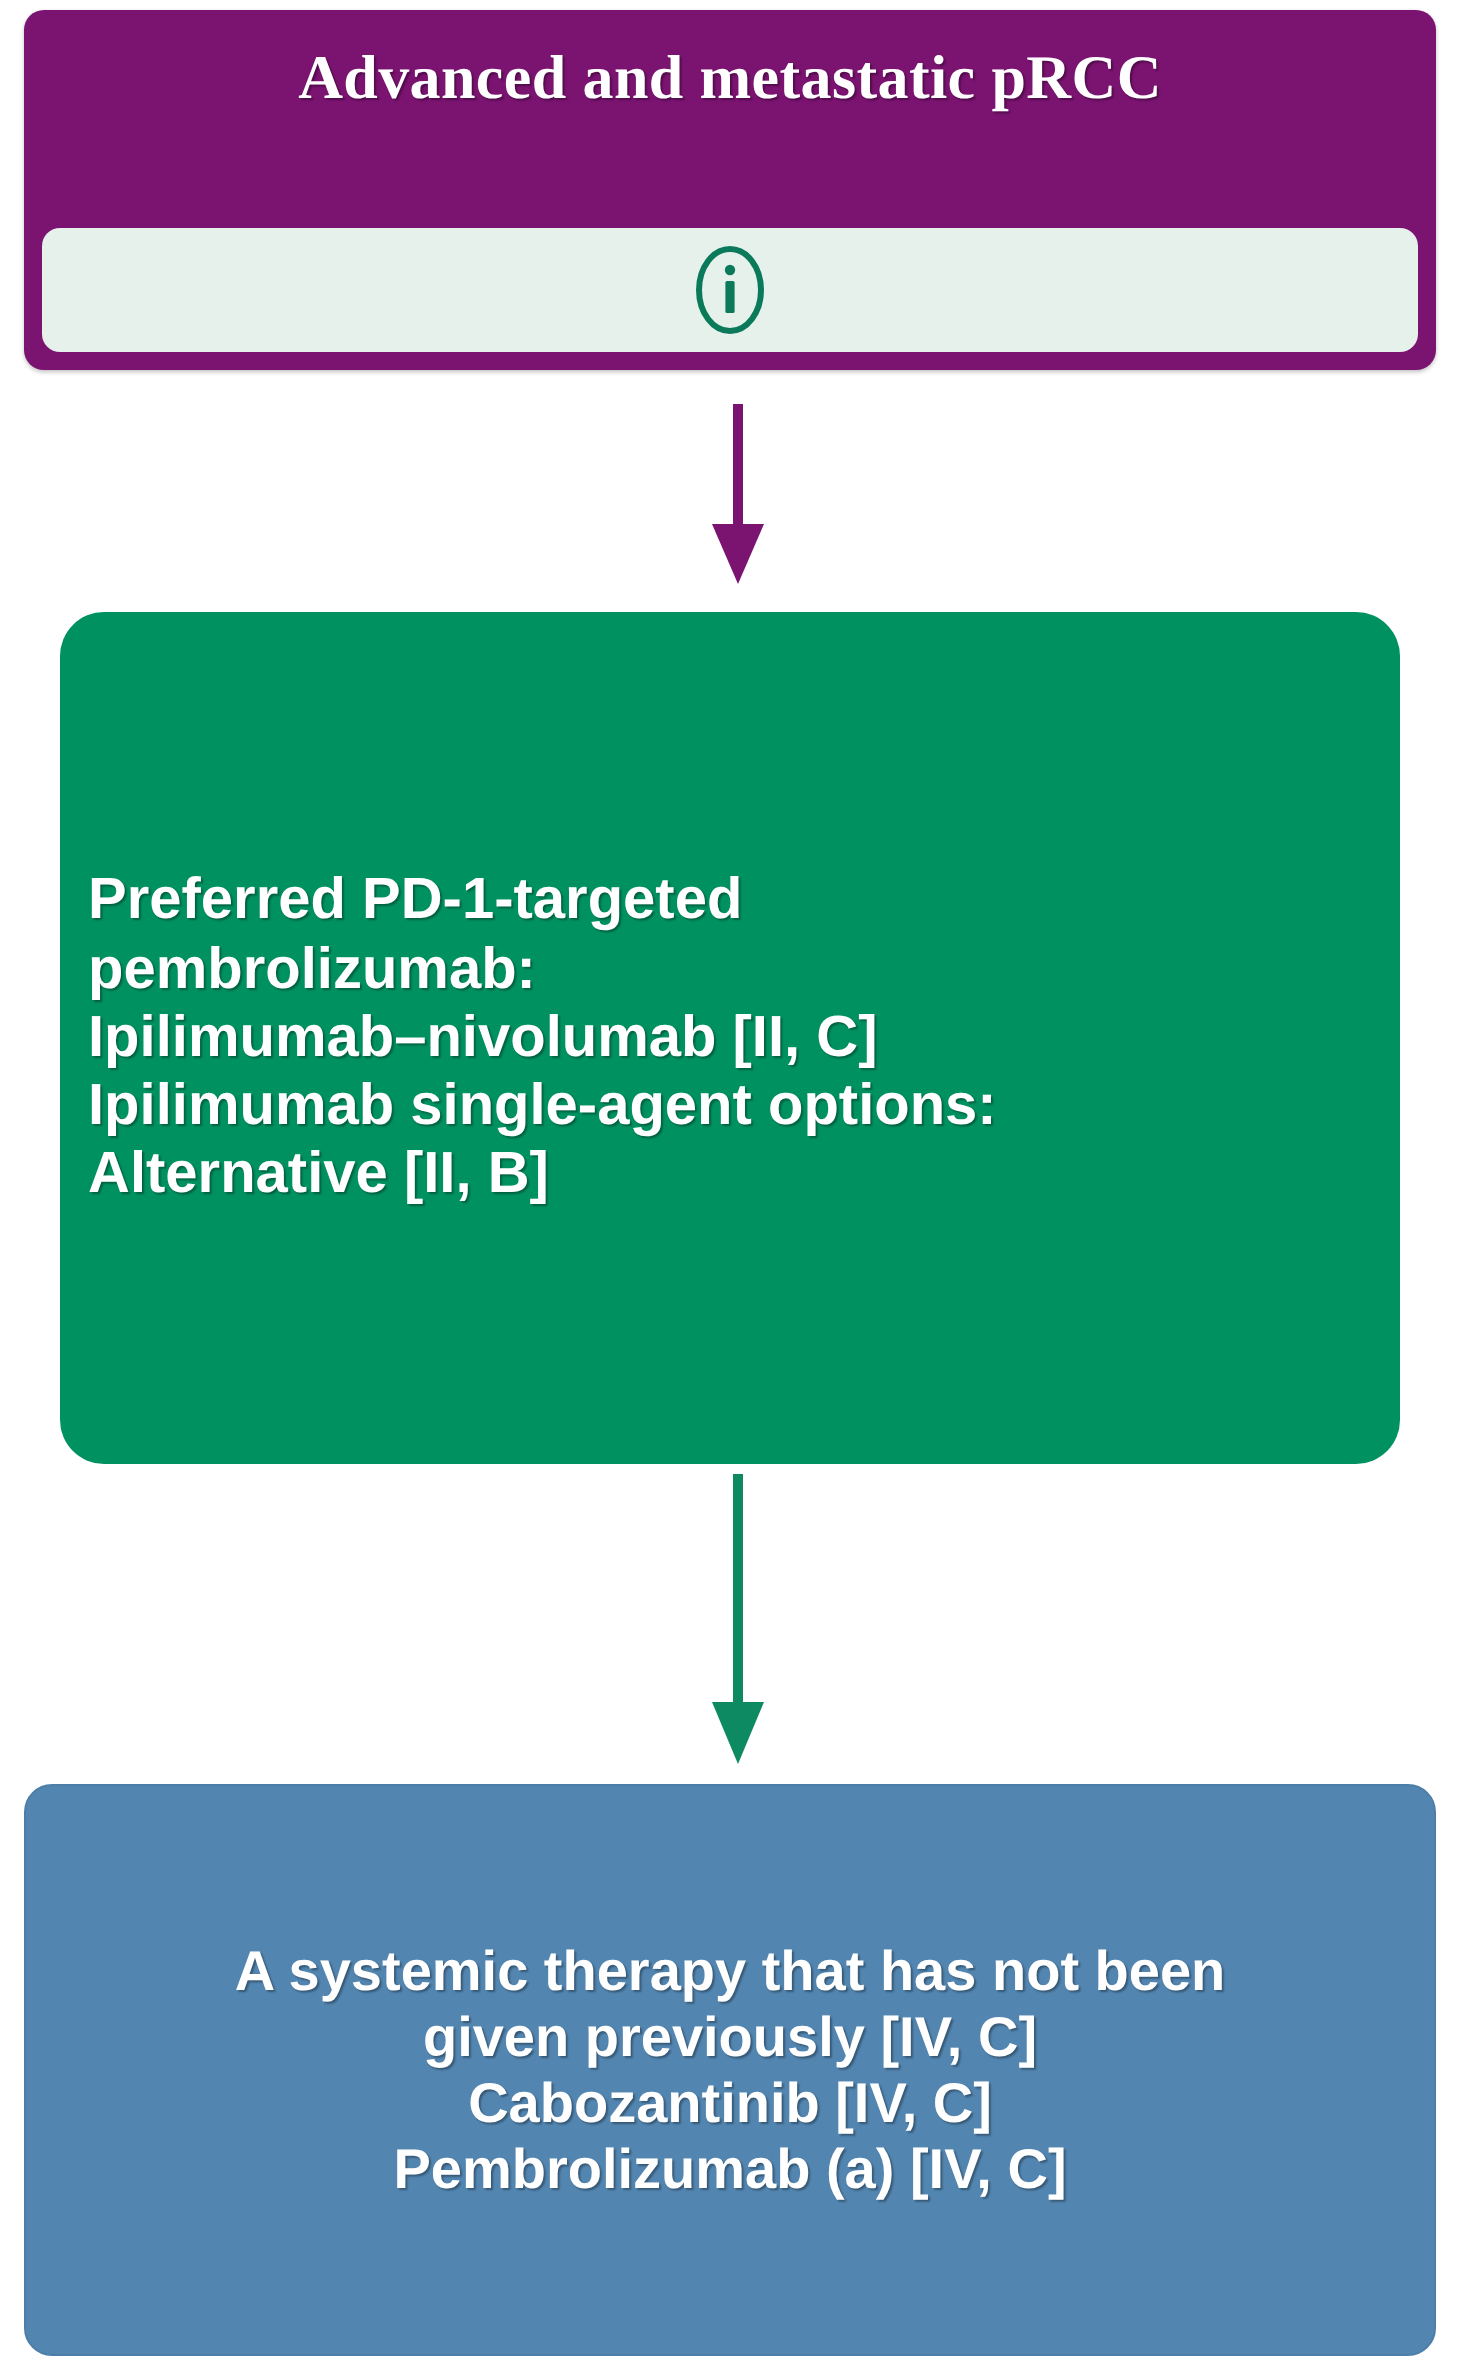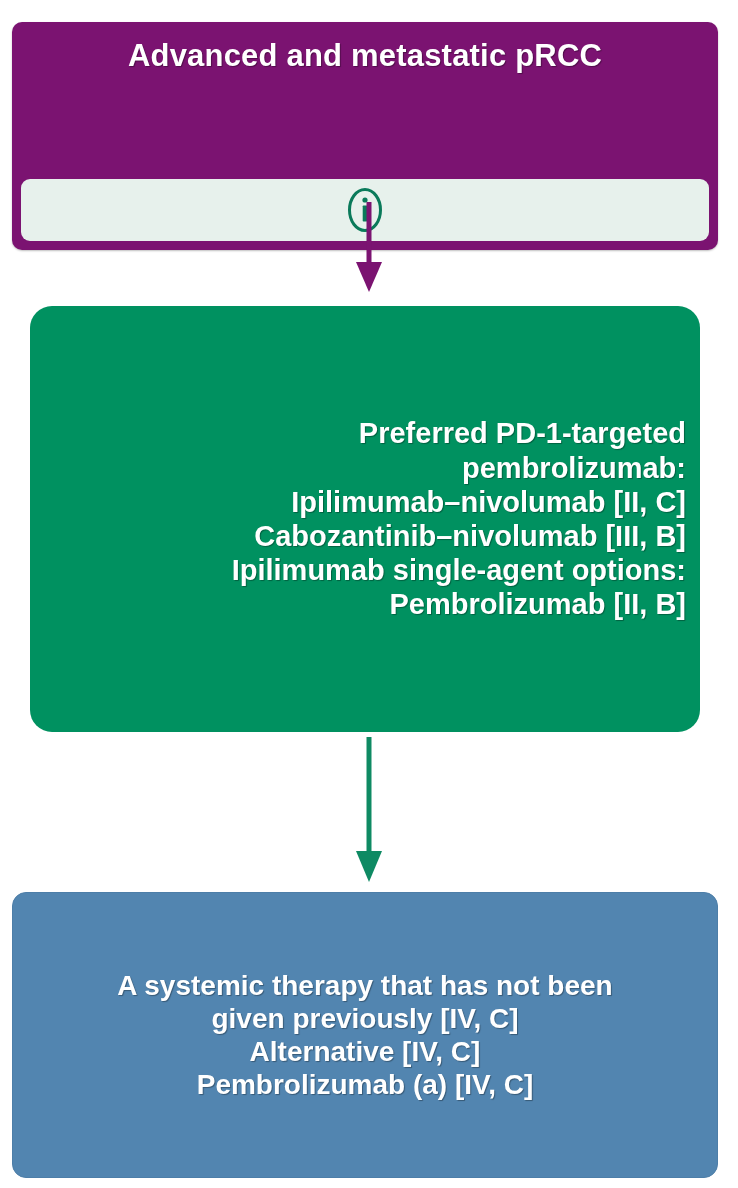--- a/index.html
+++ b/index.html
@@ -19,27 +19,28 @@
     position: relative;
     width: 738px;
     height: 1188px;
     box-sizing: border-box;
   }
 
   
   .header-node {
     position: absolute;
     left: 12px;
-    top: 22px;
+    top: 5px;
     width: 706px;
-    height: 228px;
+    height: 180px;
     background: #7B1371;
     border-radius: 10px;
     box-sizing: border-box;
     box-shadow: 0 1px 2px rgba(0,0,0,0.25);
+    font-family: Liberation Serif, serif;
   }
   .header-title {
     position: absolute;
     left: 0;
     right: 0;
     top: 16px;
     text-align: center;
     color: #ffffff;
     font-size: 31px;
     font-weight: bold;
@@ -88,21 +89,21 @@
     position: absolute;
     left: 30px;
     top: 306px;
     width: 670px;
     height: 426px;
     background: #009160;
     border-radius: 22px;
     box-sizing: border-box;
     display: flex;
     flex-direction: column;
-    align-items: flex-end;
+    align-items: flex-start;
     justify-content: center;
     padding: 6px 14px;
   }
 
   
   .blue-node {
     position: absolute;
     left: 12px;
     top: 892px;
     width: 706px;
@@ -152,32 +153,31 @@
     <svg width="40" height="96" viewBox="0 0 40 96" aria-hidden="true">
       <line x1="20" y1="2" x2="20" y2="70" stroke="#7B1371" stroke-width="5"></line>
       <polygon points="20,92 7,62 33,62" fill="#7B1371"></polygon>
     </svg>
   </div>
 
   <div class="green-node">
     <div class="node-line">Preferred PD-1-targeted</div>
     <div class="node-line">pembrolizumab:</div>
     <div class="node-line">Ipilimumab–nivolumab [II, C]</div>
-    <div class="node-line">Cabozantinib–nivolumab [III, B]</div>
     <div class="node-line">Ipilimumab single-agent options:</div>
-    <div class="node-line">Pembrolizumab [II, B]</div>
+    <div class="node-line">Alternative [II, B]</div>
   </div>
 
   <div class="arrow arrow-2">
     <svg width="40" height="150" viewBox="0 0 40 150" aria-hidden="true">
       <line x1="20" y1="2" x2="20" y2="122" stroke="#0E8A63" stroke-width="5"></line>
       <polygon points="20,147 7,116 33,116" fill="#0E8A63"></polygon>
     </svg>
   </div>
 
   <div class="blue-node">
     <div class="node-line">A systemic therapy that has not been</div>
     <div class="node-line">given previously [IV, C]</div>
-    <div class="node-line">Alternative [IV, C]</div>
+    <div class="node-line">Cabozantinib [IV, C]</div>
     <div class="node-line">Pembrolizumab (a) [IV, C]</div>
   </div>
 
 </div>
 
 </body></html>

